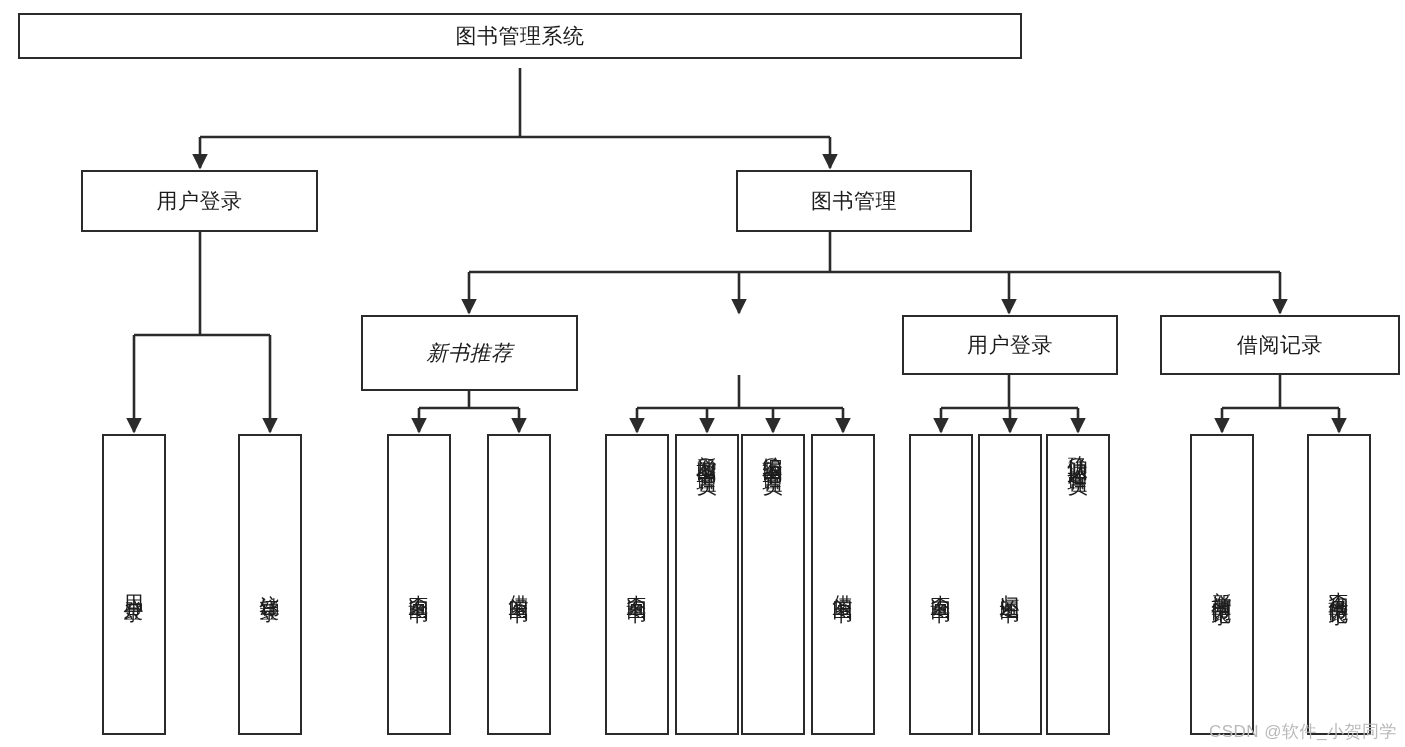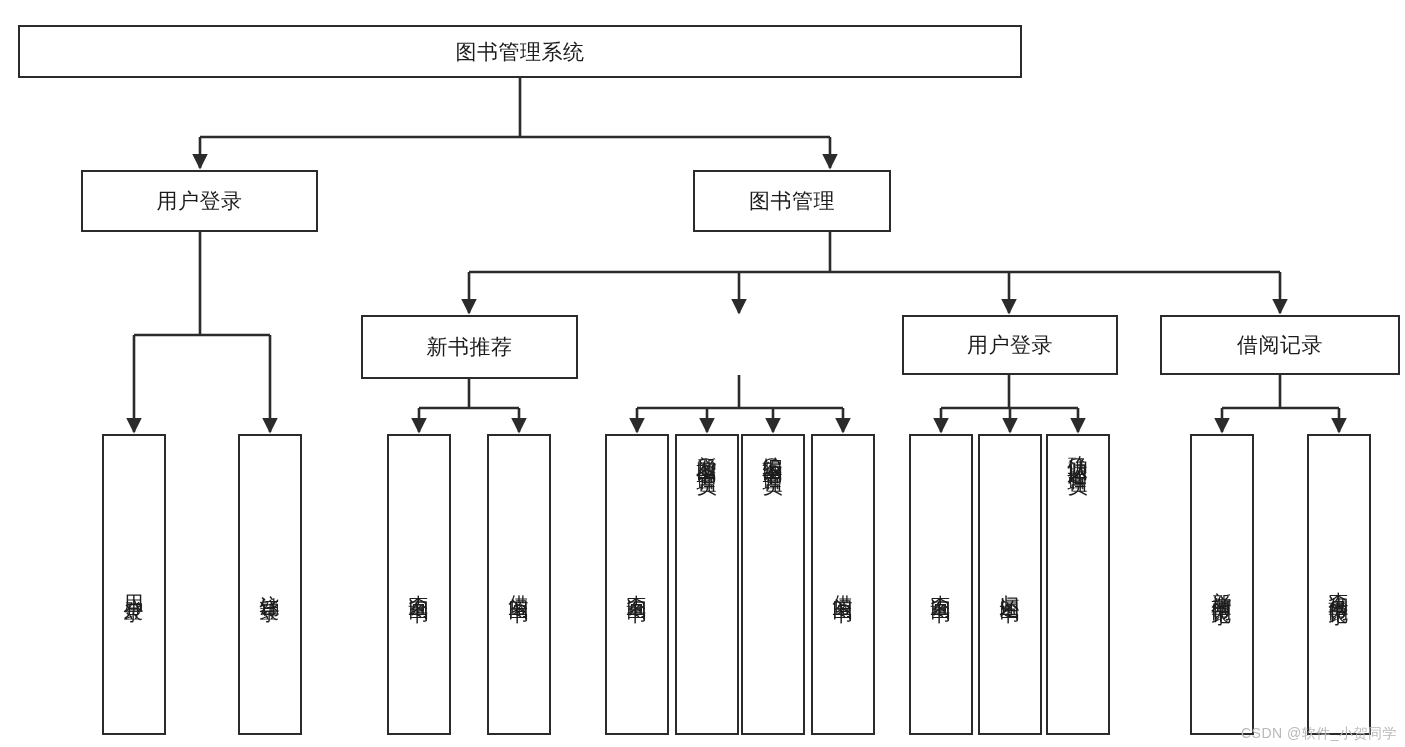--- a/index.html
+++ b/index.html
@@ -65,21 +65,21 @@
     left: 0;
     top: 0;
     width: 1405px;
     height: 747px;
     pointer-events: none;
   }
   .watermark {
     position: absolute;
     right: 8px;
     bottom: 4px;
-    font-size: 14px;
+    font-size: 17px;
     color: #b9b9b9;
     white-space: nowrap;
     letter-spacing: 0.5px;
   }
 </style>
 </head>
 <body>
 
 <div id="diagram-root">
 
@@ -128,32 +128,32 @@
       <path d="M 1010 408 L 1010 432" marker-end="url(#arrow)"></path>
       <path d="M 1078 408 L 1078 432" marker-end="url(#arrow)"></path>
 
       <path d="M 1280 375 L 1280 408"></path>
       <path d="M 1222 408 L 1339 408"></path>
       <path d="M 1222 408 L 1222 432" marker-end="url(#arrow)"></path>
       <path d="M 1339 408 L 1339 432" marker-end="url(#arrow)"></path>
     </g>
   </svg>
 
-  <div class="node-box" style="left:18px; top:13px; width:1004px; height:53px;margin-top:12px;">
+  <div class="node-box" style="left:18px; top:13px; width:1004px; height:46px;">
     <span class="node-label-h">图书管理系统</span>
   </div>
 
   <div class="node-box" style="left:81px; top:170px; width:237px; height:62px;">
     <span class="node-label-h">用户登录</span>
   </div>
-  <div class="node-box" style="left:693px; top:170px; width:198px; height:62px;">
+  <div class="node-box" style="left:736px; top:170px; width:236px; height:62px;">
     <span class="node-label-h">图书管理</span>
   </div>
 
-  <div class="node-box" style="left:361px; top:315px; width:217px; height:64px;">
+  <div class="node-box" style="left:361px; top:315px; width:217px; height:76px;font-style:italic;">
     <span class="node-label-h">新书推荐</span>
   </div>
   <div class="node-box" style="left:902px; top:315px; width:216px; height:60px;">
     <span class="node-label-h">用户登录</span>
   </div>
   <div class="node-box" style="left:1120px; top:315px; width:240px; height:60px;margin-left:40px;">
     <span class="node-label-h">借阅记录</span>
   </div>
 
   <div class="leaf-box" style="left:102px; top:434px; width:64px; height:301px;">

